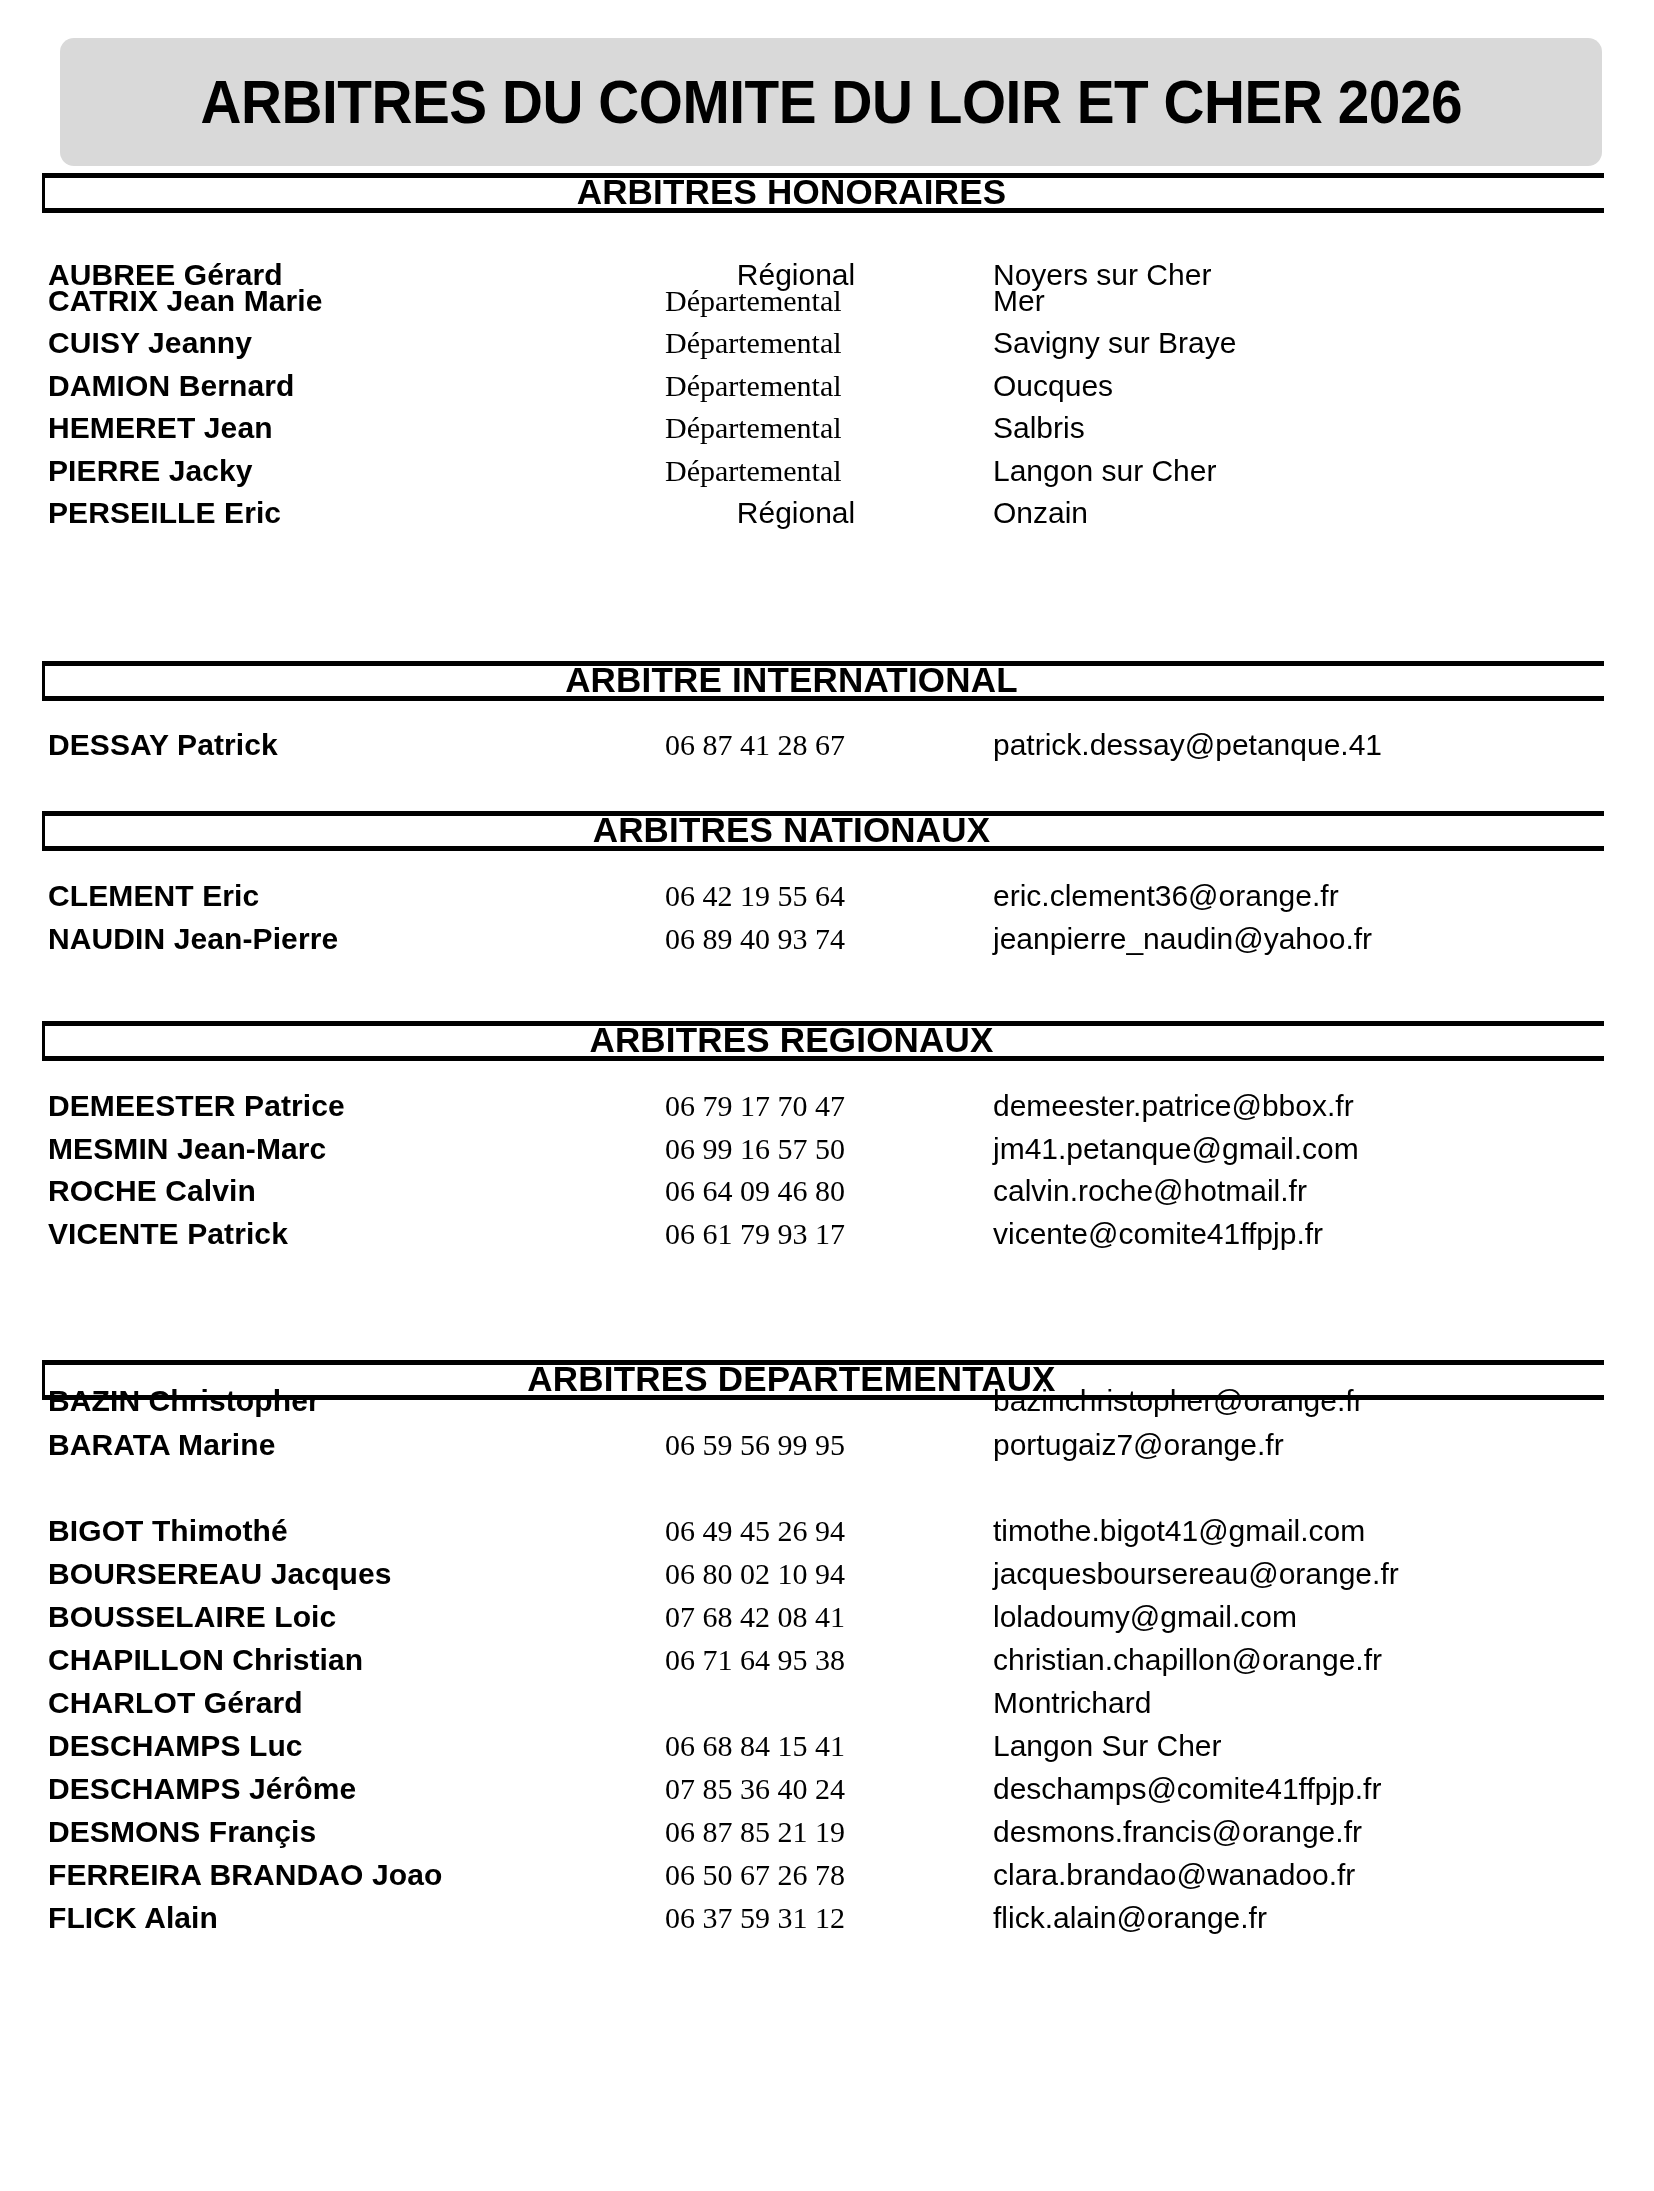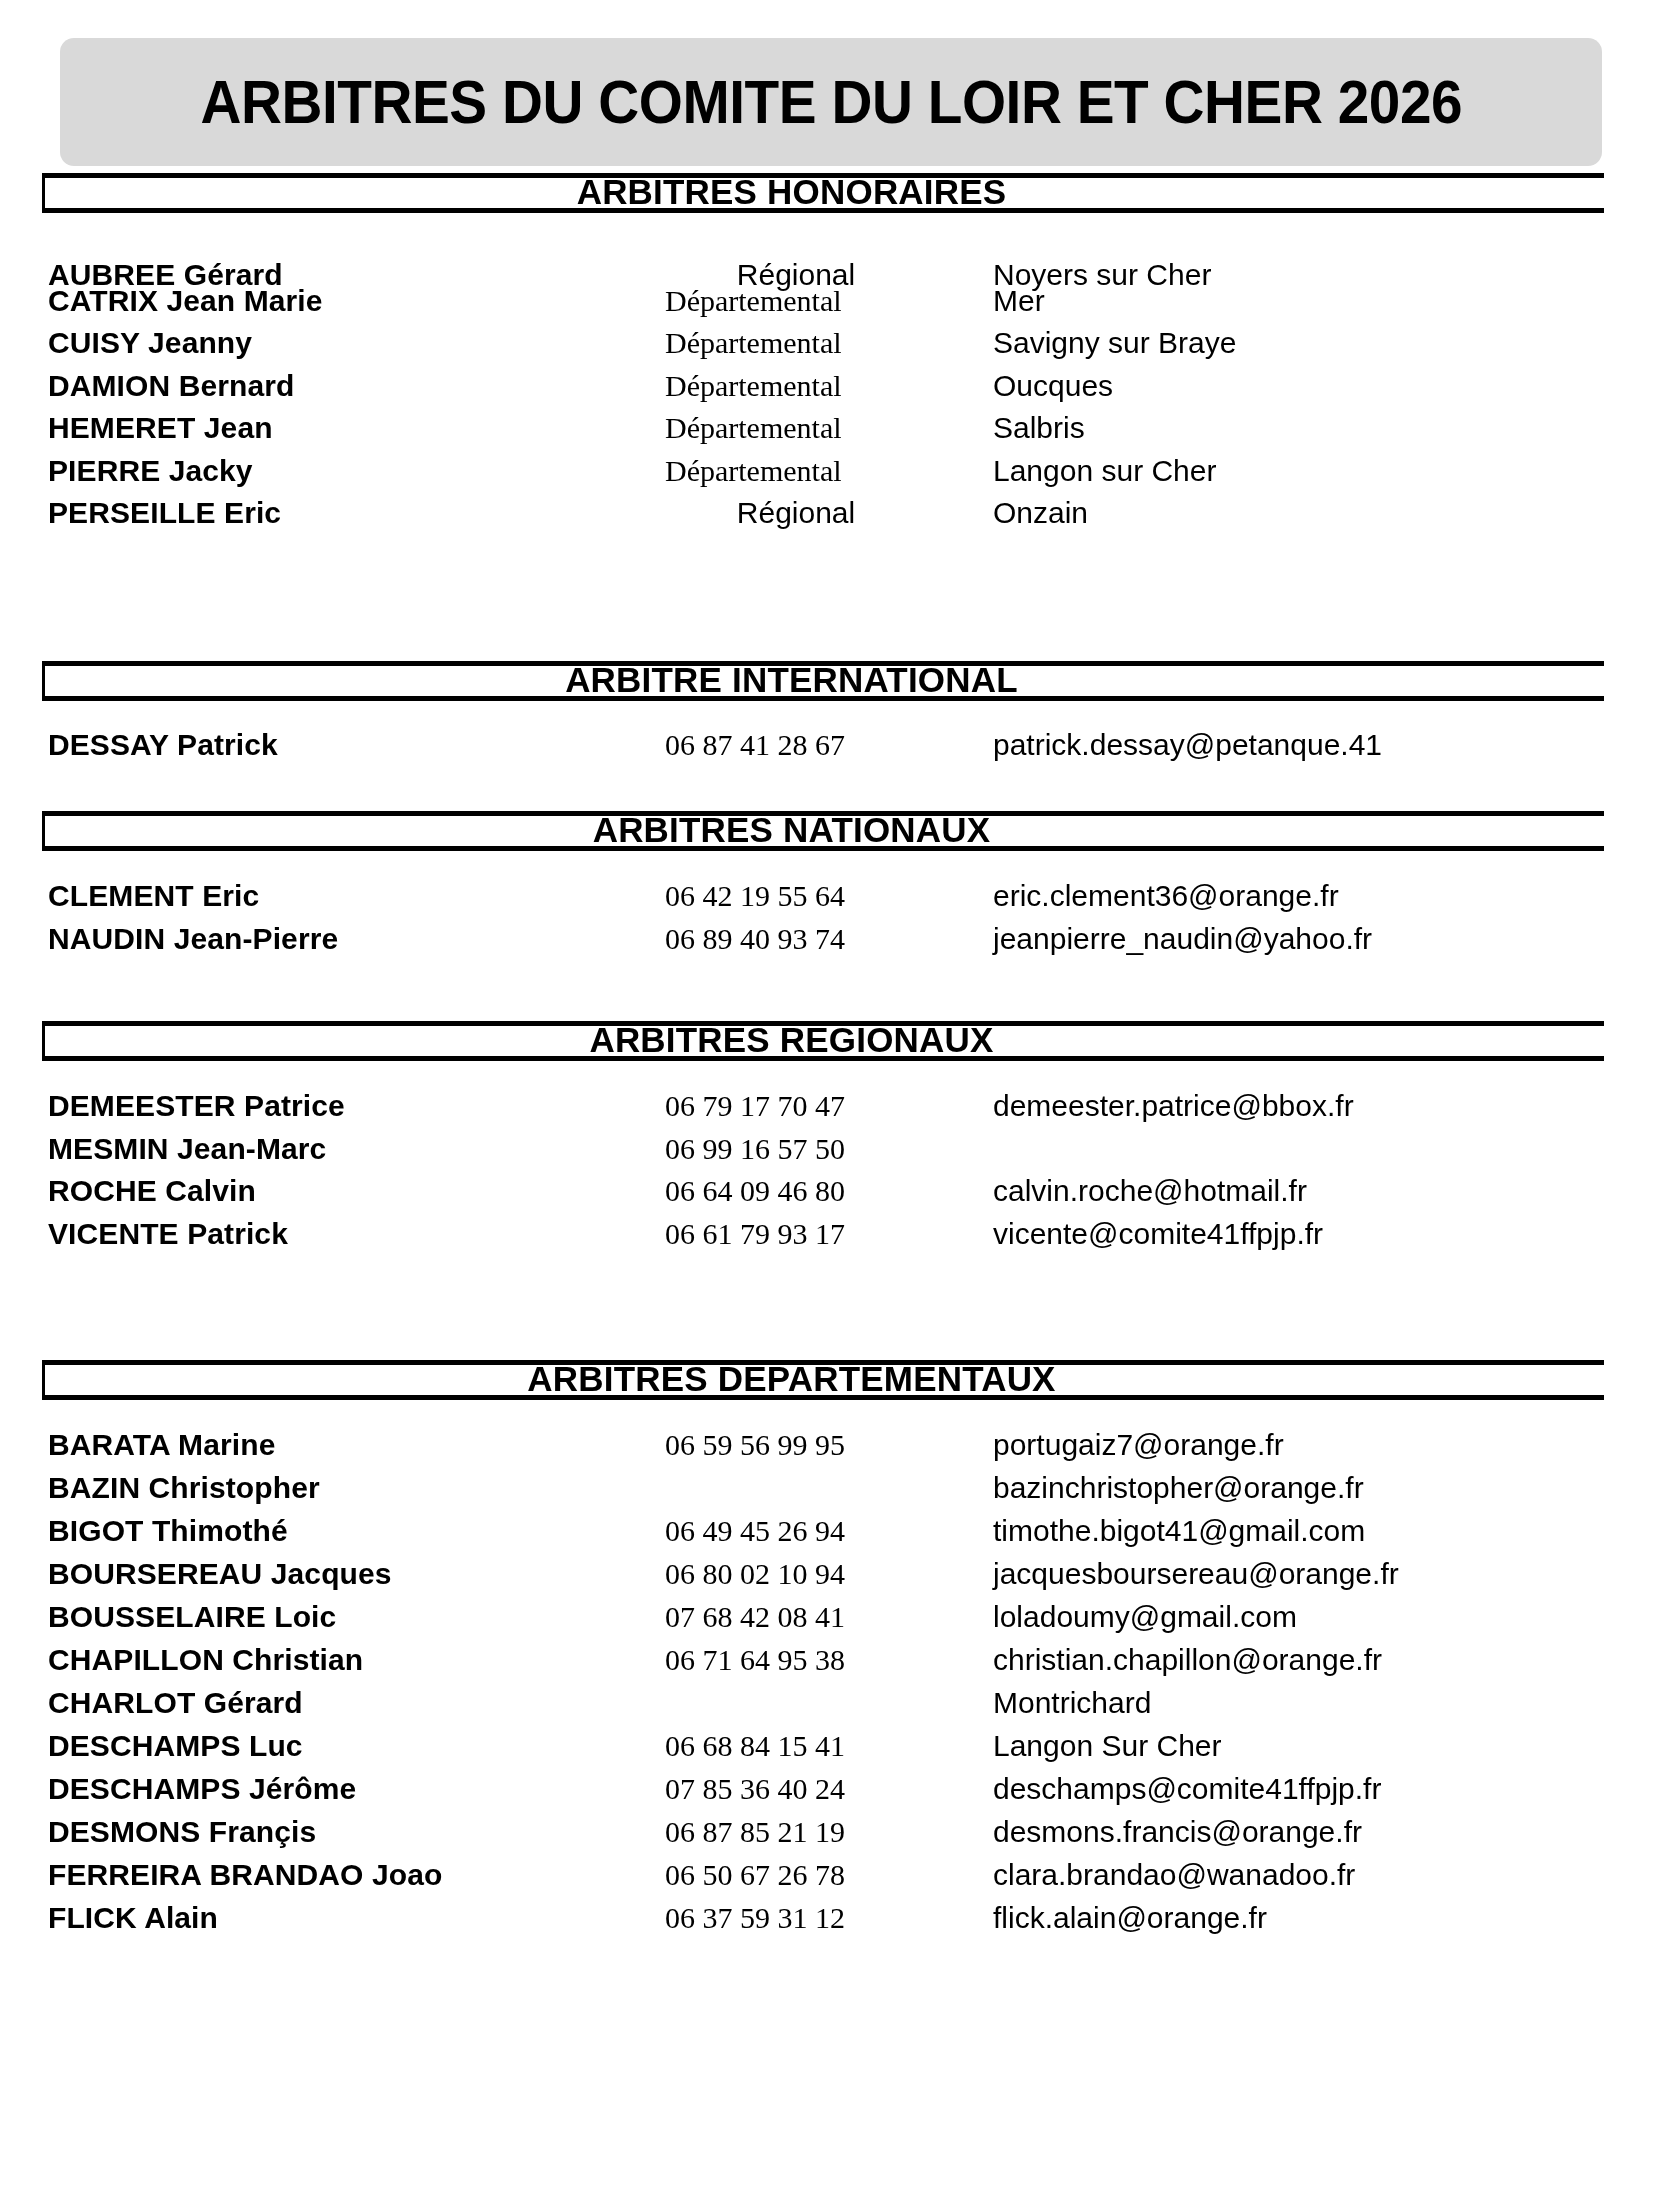--- a/index.html
+++ b/index.html
@@ -174,40 +174,41 @@
       <div class="section-bar-label">ARBITRES REGIONAUX</div>
     </div>
     <div class="row" style="top: 1085px;">
       <div class="cell cell-name">DEMEESTER  Patrice</div>
       <div class="cell cell-mid">06 79 17 70 47</div>
       <div class="cell cell-right">demeester.patrice@bbox.fr</div>
     </div>
     <div class="row" style="top: 1127.5px;">
       <div class="cell cell-name">MESMIN  Jean-Marc</div>
       <div class="cell cell-mid">06 99 16 57 50</div>
+      <div class="cell cell-right">jm41.petanque@gmail.com</div>
     </div>
     <div class="row" style="top: 1170px; padding-left: 33px;">
       <div class="cell cell-name">ROCHE  Calvin</div>
       <div class="cell cell-mid">06 64 09 46 80</div>
       <div class="cell cell-right">calvin.roche@hotmail.fr</div>
     </div>
     <div class="row" style="top: 1212.5px;">
       <div class="cell cell-name">VICENTE  Patrick</div>
       <div class="cell cell-mid">06 61 79 93 17</div>
       <div class="cell cell-right">vicente@comite41ffpjp.fr</div>
     </div>
     <div class="section-bar" style="top: 1360px;">
       <div class="section-bar-label">ARBITRES DEPARTEMENTAUX</div>
     </div>
     <div class="row" style="top: 1424px;">
       <div class="cell cell-name">BARATA  Marine</div>
       <div class="cell cell-mid">06 59 56 99 95</div>
       <div class="cell cell-right">portugaiz7@orange.fr</div>
     </div>
-    <div class="row" style="top: 1467px;">
+    <div class="row" style="top: 1380px;">
       <div class="cell cell-name">BAZIN Christopher</div>
       <div class="cell cell-mid"></div>
       <div class="cell cell-right">bazinchristopher@orange.fr</div>
     </div>
     <div class="row" style="top: 1510px;">
       <div class="cell cell-name">BIGOT Thimothé</div>
       <div class="cell cell-mid">06 49 45 26 94</div>
       <div class="cell cell-right">timothe.bigot41@gmail.com</div>
     </div>
     <div class="row" style="top: 1553px;">

